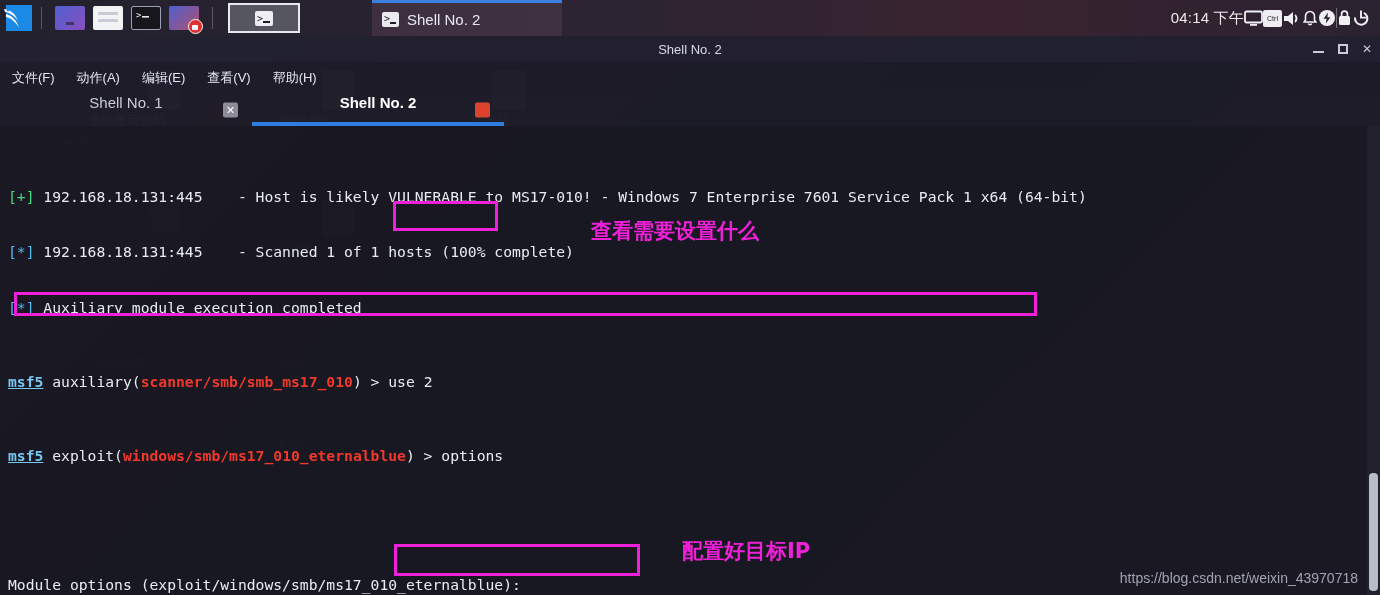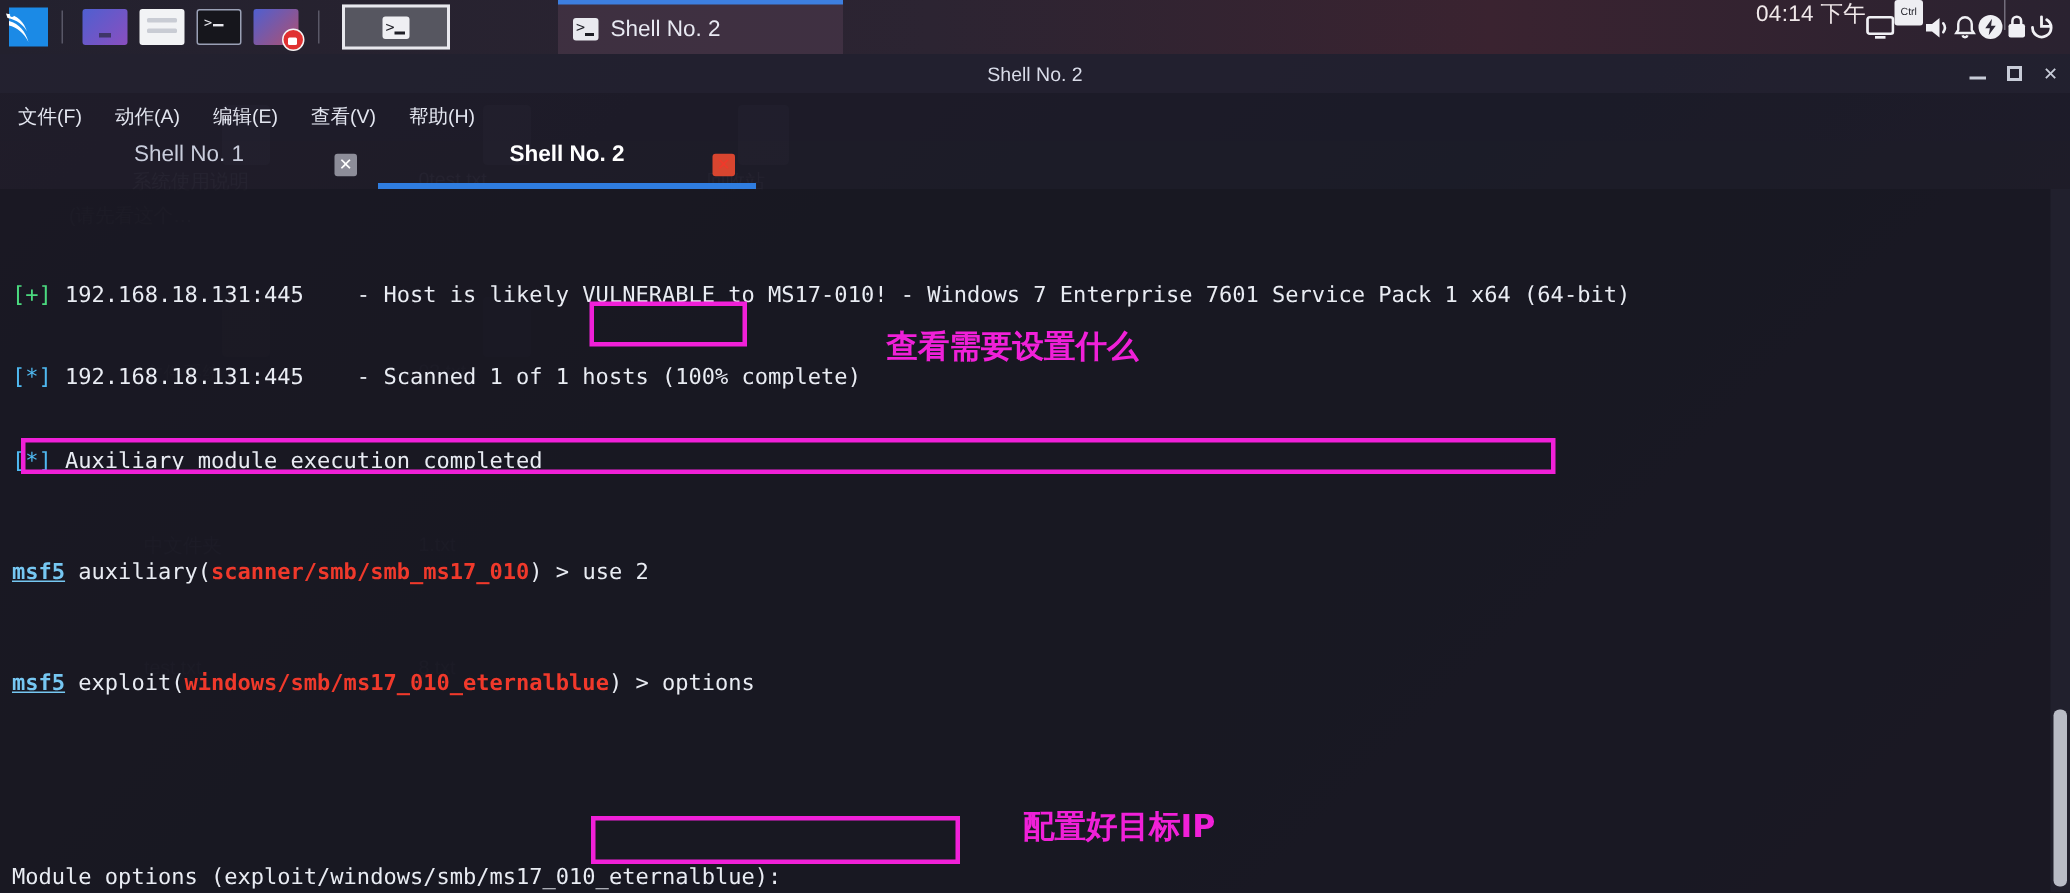--- a/index.html
+++ b/index.html
@@ -101,21 +101,21 @@
     color: #1d1d25; line-height: 15px;
   }
   .task-icon::after {
     content: ""; position: absolute; left: 8px; bottom: 3px;
     width: 6px; height: 2px; background: #1d1d25;
   }
   #task-label {
     color: #e8e9f2; font-size: 15px; white-space: nowrap;
   }
   #tray {
-    margin-left: auto; display: flex; 
+    margin-left: auto; display: flex; align-items: center;
     gap: 0; padding-right: 10px; height: 36px;
   }
   #clock { color: #f0e8ea; font-size: 15px; white-space: nowrap; letter-spacing: .2px; }
   .tray-ico { color: #f0f0f4; display: flex; align-items: center; }
   .tray-sep { width: 1px; height: 20px; background: rgba(200,200,215,0.45); }
   .ctrl-key {
     width: 19px; height: 17px; background: #eeeef2; border-radius: 2px;
     color: #26262e; font-size: 7px; display: flex; align-items: center;
     justify-content: center; font-family: "Liberation Sans", sans-serif;
   }
@@ -411,19 +411,20 @@
 
       
       <div class="hl-box" style="left:393px; top:75px; width:105px; height:30px;"></div>
       <div class="hl-box" style="left:14px; top:166px; width:1023px; height:24px;"></div>
       <div class="hl-box" style="left:394px; top:418px; width:246px; height:32px;"></div>
 
       
       <div class="annot" style="left:591px; top:96px;">查看需要设置什么</div>
       <div class="annot" style="left:682px; top:388px;margin-top:28px;">配置好目标IP</div>
 
+      <div id="watermark">https://blog.csdn.net/weixin_43970718</div>
 
       <div id="scrollbar-track">
         <div id="scrollbar-thumb"></div>
       </div>
     </div>
   </div>
 </div>
 
 </body></html>

